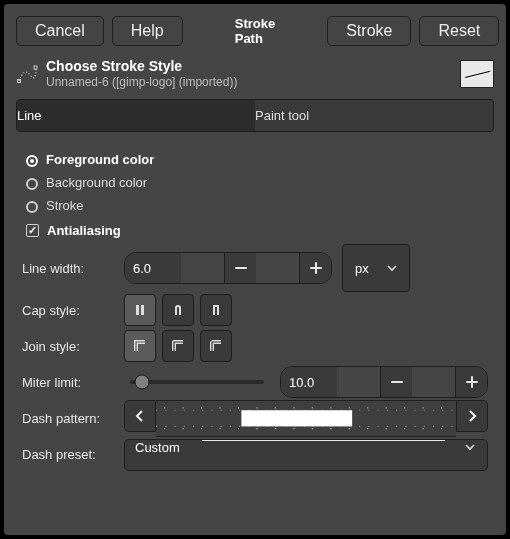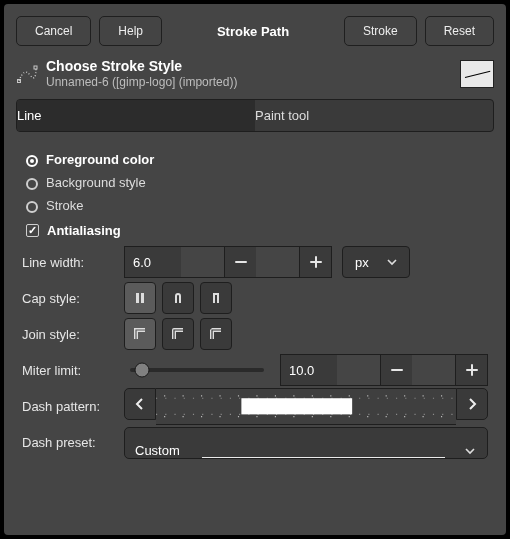--- a/index.html
+++ b/index.html
@@ -23,21 +23,21 @@
     display: flex; gap: 8px; margin-bottom: 12px;
   }
   .topbar button {
     flex: 0 0 auto;
     background: #444;
     border: 1px solid #1f1f1f;
     border-radius: 5px;
     color: #eee;
     height: 30px;
     padding: 0 18px;
-    font-size: 12px;
+    font-size: 16px;
     cursor: pointer;
   }
   .topbar button.spacer { flex:1; border:none; background:transparent; cursor:default; }
   .topbar .title-btn {
     background: transparent; border: none;
     color: #fff; font-weight: 600;
   }
   .header {
     display: flex; gap: 8px; align-items: center;
     margin-bottom: 10px;
@@ -87,33 +87,33 @@
   .check {
     width:13px; height:13px; border:1px solid #cfcfcf; border-radius:2px;
     display:inline-flex; align-items:center; justify-content:center;
     color:#fff; font-size:11px; line-height:1;
   }
   .form-area { padding: 2px 6px 0 6px; }
   .row { display:flex; align-items:center; gap:10px; min-height:36px; }
   .row .label { width:92px; color:#e6e6e6; font-size:13px; }
   .spin {
     display:flex; align-items:stretch; height:32px;
-    border:1px solid #1e1e1e; border-radius:0; overflow:hidden;gap:43px;
+    border:1px solid #1e1e1e; border-radius:12px; overflow:hidden;gap:43px;
   }
   .spin .val {
     width:56px; background:#3a3a3a; color:#fff; padding:0 8px;
     display:flex; align-items:center; border-right:0;
   }
   .spin .btn {
     width:32px; background:#3a3a3a; border-left:1px solid #1e1e1e;
     display:flex; align-items:center; justify-content:center; cursor:pointer;
   }
   .spin.small .val { width:56px; }
   .unitsel {
-    height:32px; display:flex; align-items:center; gap:10px;
+    height:48px; display:flex; align-items:center; gap:10px;
     background:#3a3a3a; border:1px solid #1e1e1e; border-radius:4px;
     padding:0 10px 0 12px; cursor:pointer;
   }
   .unitsel .chev { margin-left:6px; }
   .iconbtn {
     width:32px; height:32px; background:#3a3a3a; border:1px solid #1e1e1e;
     border-radius:4px; display:flex; align-items:center; justify-content:center;
     cursor:pointer;
   }
   .iconbtn.active { background:#5b5b5b; }
@@ -135,21 +135,21 @@
     display:flex; align-items:center; justify-content:center; cursor:pointer;
   }
   .dash-scroll .nav { border-radius:5px 0 0 5px; }
   .dash-scroll .navr { border-radius:0 5px 5px 0; }
   .dash-body {
     flex:1; background:#3f3f3f; border-top:1px solid #1e1e1e; border-bottom:1px solid #1e1e1e;
     position:relative; overflow:hidden;
   }
   .dash-body svg { width:100%; height:100%; }
   .preset {
-    flex:1; height:32px; display:flex; align-items:flex-end;
+    flex:1; height:32px; display:flex; align-items:flex-start;
     background:#3a3a3a; border:1px solid #1e1e1e; border-radius:5px;
     padding:0 10px; gap:10px; cursor:pointer;
   }
   .preset .line {
     flex:1; height:0; border-top:1px solid #eaeaea; margin-left:12px; margin-right:4px;
   }
   .preset .chev { margin-left:4px; }
   svg { display:block; }
   .minus { width:12px; height:2px; background:#e6e6e6; border-radius:1px; }
   .plus { position:relative; width:12px; height:12px; }
@@ -195,21 +195,21 @@
     <div class="tab">Paint tool</div>
   </div>
 
   <div class="radios">
     <div class="radio-row active">
       <span class="radio checked"></span>
       <span>Foreground color</span>
     </div>
     <div class="radio-row">
       <span class="radio"></span>
-      <span>Background style</span>
+      <span>Background color</span>
     </div>
     <div class="radio-row">
       <span class="radio"></span>
       <span>Stroke</span>
     </div>
   </div>
 
   <div class="check-row">
     <span class="check">✓</span>
     <span>Antialiasing</span>

